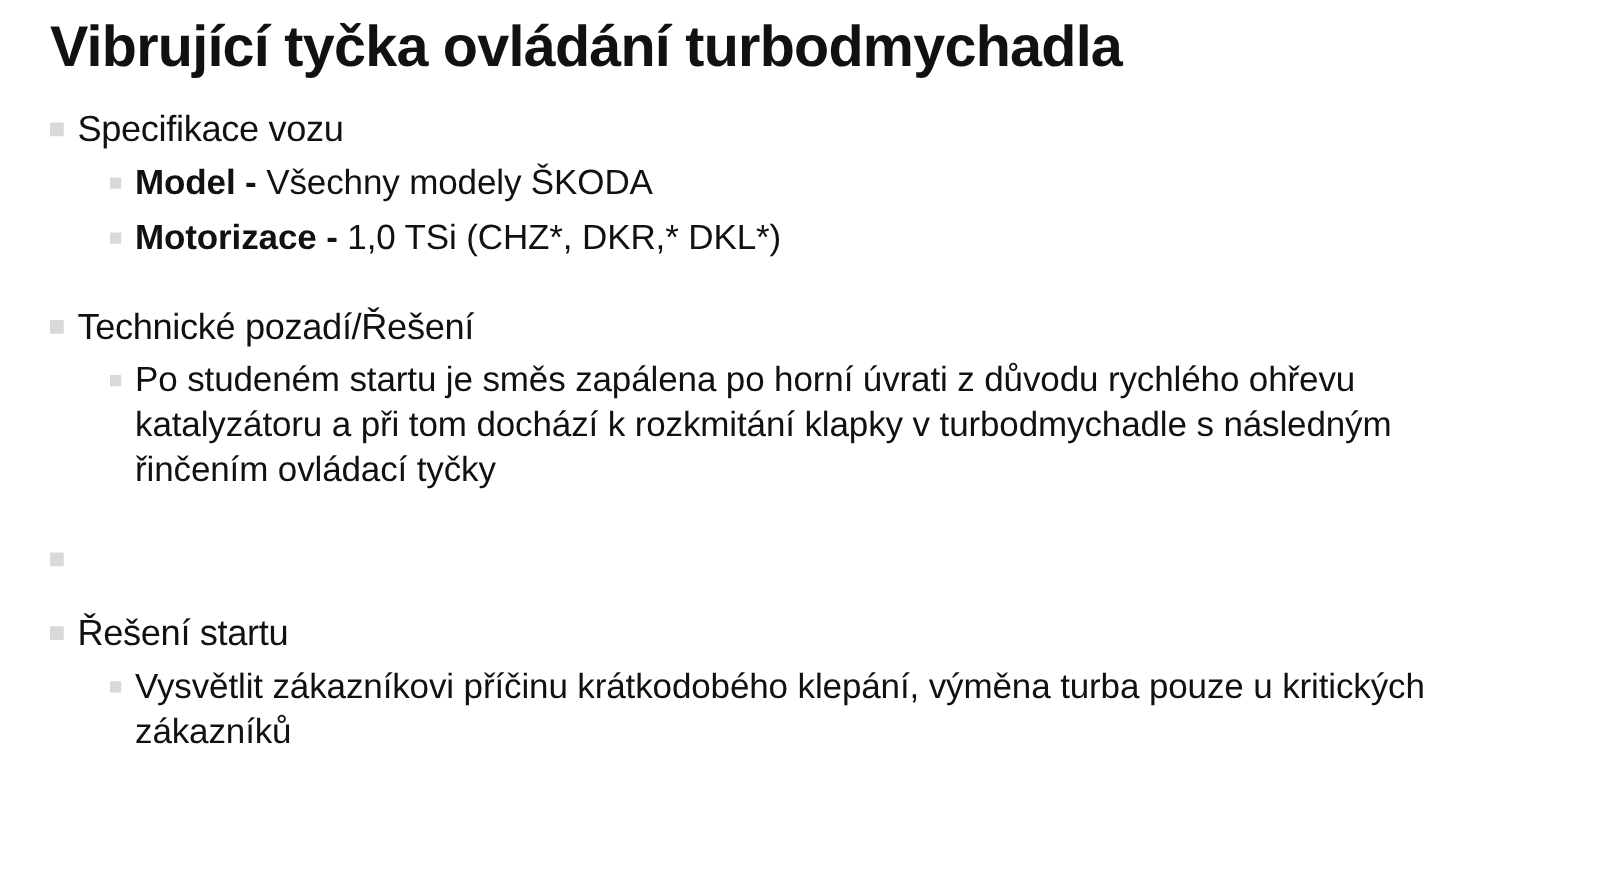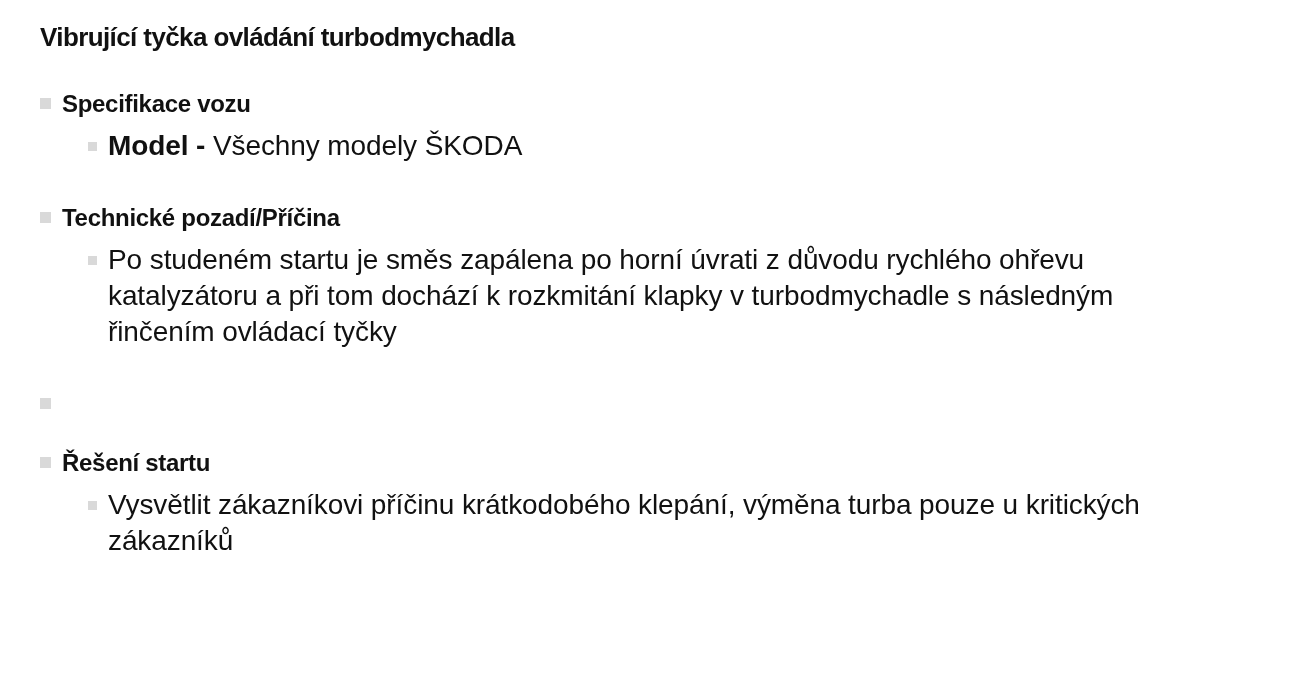--- a/index.html
+++ b/index.html
@@ -9,41 +9,41 @@
     height: 696px;
     background: #ffffff;
     color: #111111;
     font-family: "Liberation Sans", sans-serif;
     overflow: hidden;
   }
   .slide { padding: 12px 36px 0 40px; }
 
   .title {
     margin: 0;
-    font-size: 26px;
+    font-size: 46px;
     line-height: 50px;
     font-weight: 700;
     letter-spacing: -0.6px;
   }
 
   .section { margin-top: 38px; }
   .section.first { margin-top: 26px; }
 
   .heading-row { display: flex; align-items: flex-start; }
   .bullet-l1 {
     flex: 0 0 auto;
     width: 11px; height: 11px;
     margin: 10px 11px 0 0;
     background: #d9d9d9;
   }
   .heading {
     margin: 0;
-    font-size: 24px;
+    font-size: 29px;
     line-height: 32px;
-    font-weight: 700;
+    font-weight: 400;
     letter-spacing: -0.3px;
   }
 
   .item-row { display: flex; align-items: flex-start; margin: 8px 0 0 48px; }
   .bullet-l2 {
     flex: 0 0 auto;
     width: 9px; height: 9px;
     margin: 14px 11px 0 0;
     background: #d9d9d9;
   }
@@ -65,29 +65,33 @@
 
   <section class="section first">
     <div class="heading-row">
       <span class="bullet-l1" style="background: rgb(217, 217, 217);"></span>
       <h2 class="heading">Specifikace vozu</h2>
     </div>
     <div class="item-row">
       <span class="bullet-l2" style="background: rgb(217, 217, 217);"></span>
       <p class="item-text"><b>Model -</b> <span>Všechny modely ŠKODA</span></p>
     </div>
+    <div class="item-row">
+      <span class="bullet-l2" style="background: rgb(217, 217, 217);"></span>
+      <p class="item-text"><b>Motorizace -</b> <span>1,0 TSi (CHZ*, DKR,* DKL*)</span></p>
+    </div>
   </section>
 
   <section class="section">
   </section>
 
   <section class="section">
     <div class="heading-row">
       <span class="bullet-l1" style="background: rgb(217, 217, 217);"></span>
-      <h2 class="heading">Technické pozadí/Příčina</h2>
+      <h2 class="heading">Technické pozadí/Řešení</h2>
     </div>
     <div class="item-row">
       <span class="bullet-l2" style="background: rgb(217, 217, 217);"></span>
       <p class="item-text"><b></b> <span>Po studeném startu je směs zapálena po horní úvrati z důvodu rychlého ohřevu katalyzátoru a při tom dochází k rozkmitání klapky v turbodmychadle s následným řinčením ovládací tyčky</span></p>
     </div>
   </section>
 
   <section class="section">
     <div class="heading-row">
       <span class="bullet-l1" style="background: rgb(217, 217, 217);"></span>

